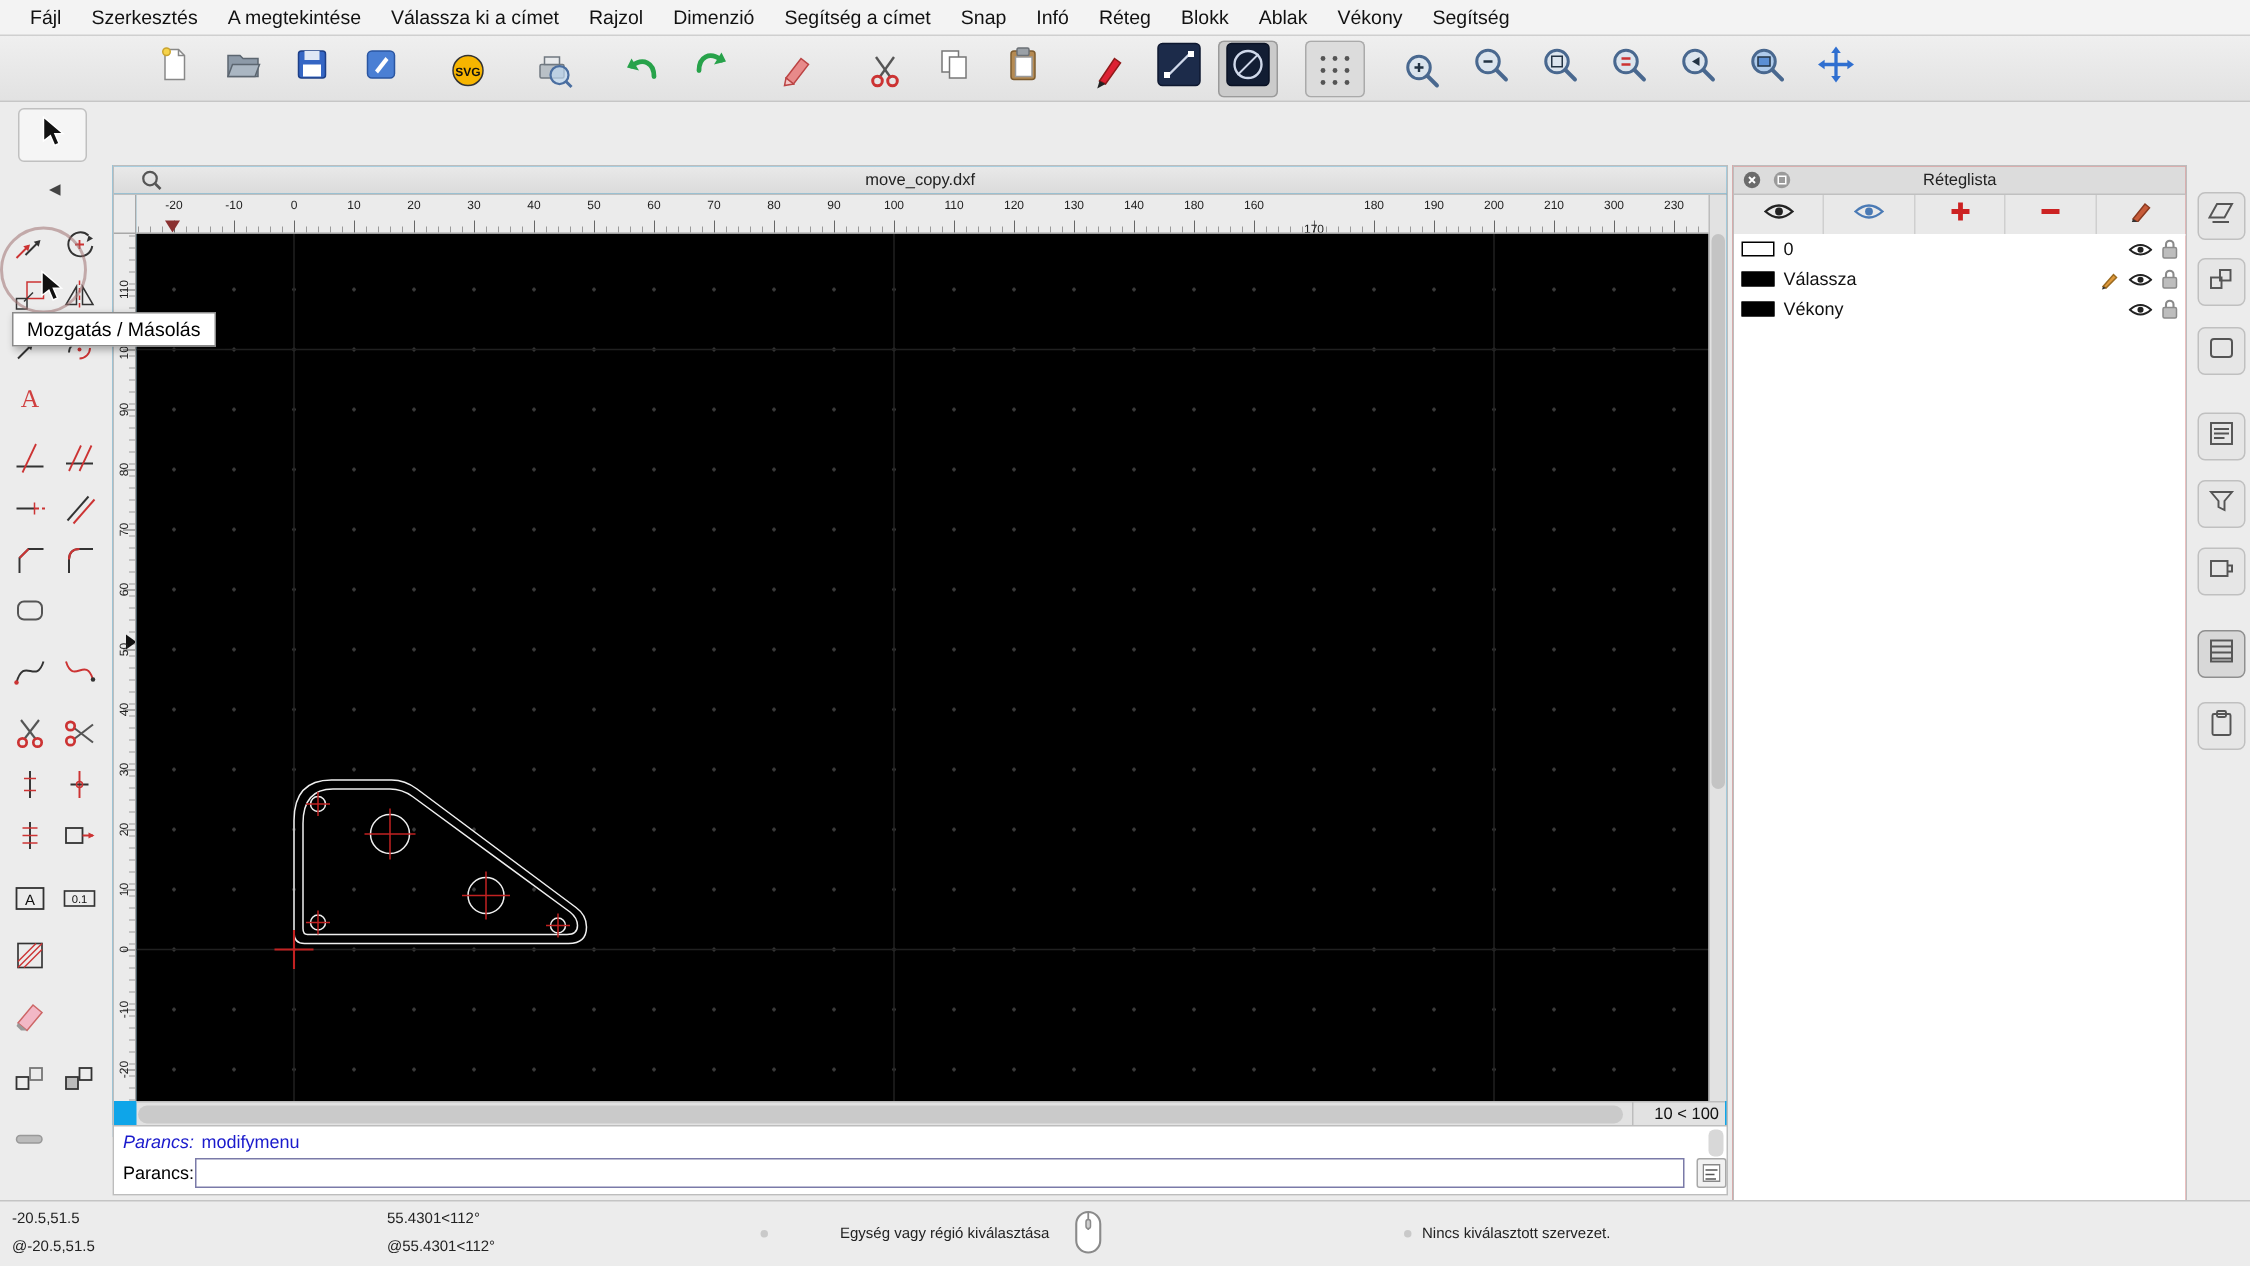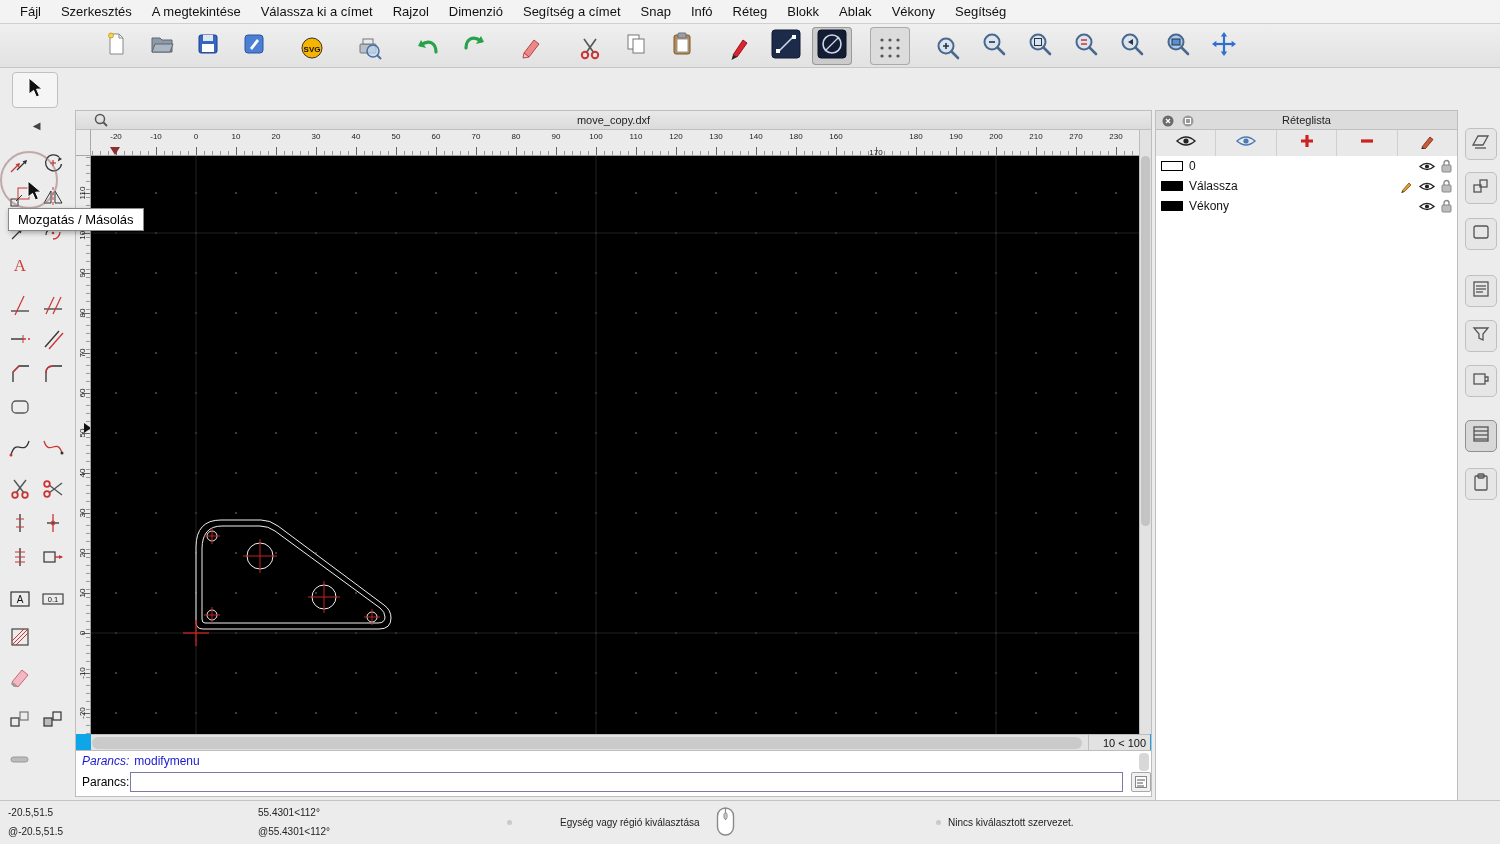--- a/index.html
+++ b/index.html
@@ -577,21 +577,21 @@
       <span class="rl" style="left: 585px;">120</span>
       <span class="rl" style="left: 625px;">130</span>
       <span class="rl" style="left: 665px;">140</span>
       <span class="rl" style="left: 705px;">180</span>
       <span class="rl" style="left: 745px;">160</span>
       <span class="rl" style="left: 785px; margin-top: 16px;">170</span>
       <span class="rl" style="left: 825px;">180</span>
       <span class="rl" style="left: 865px;">190</span>
       <span class="rl" style="left: 905px;">200</span>
       <span class="rl" style="left: 945px;">210</span>
-      <span class="rl" style="left: 985px;">270</span>
+      <span class="rl" style="left: 985px;">300</span>
       <span class="rl" style="left: 1025px;">230</span>
     </div>
   <div class="vruler">
     <div class="vmarker"></div>
   <span class="rl" style="top: 32px;">110</span>
       <span class="rl" style="top: 72px;">100</span>
       <span class="rl" style="top: 112px;">90</span>
       <span class="rl" style="top: 152px;">80</span>
       <span class="rl" style="top: 192px;">70</span>
       <span class="rl" style="top: 232px;">60</span>

